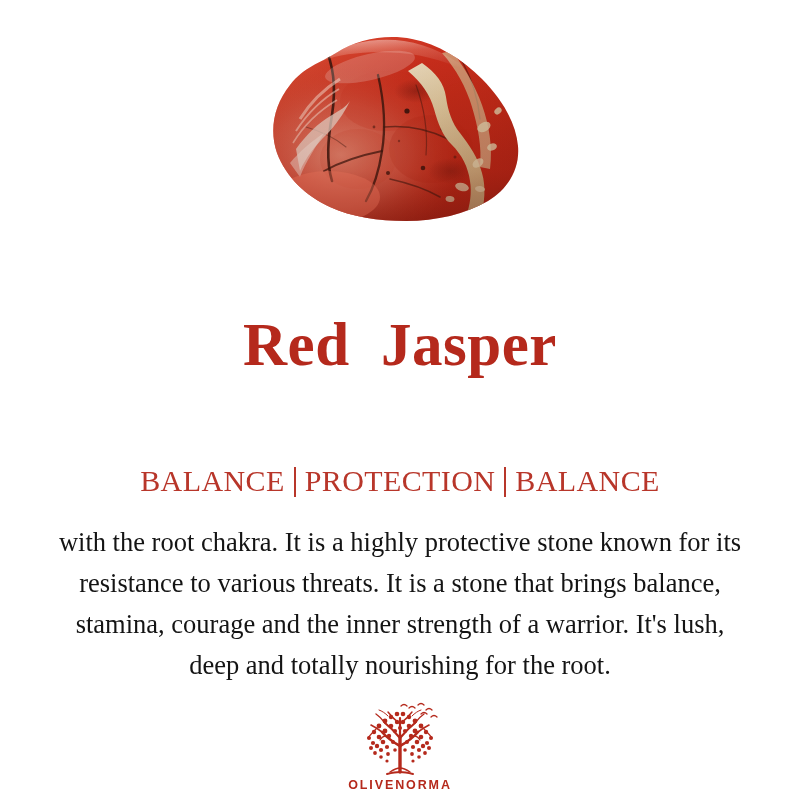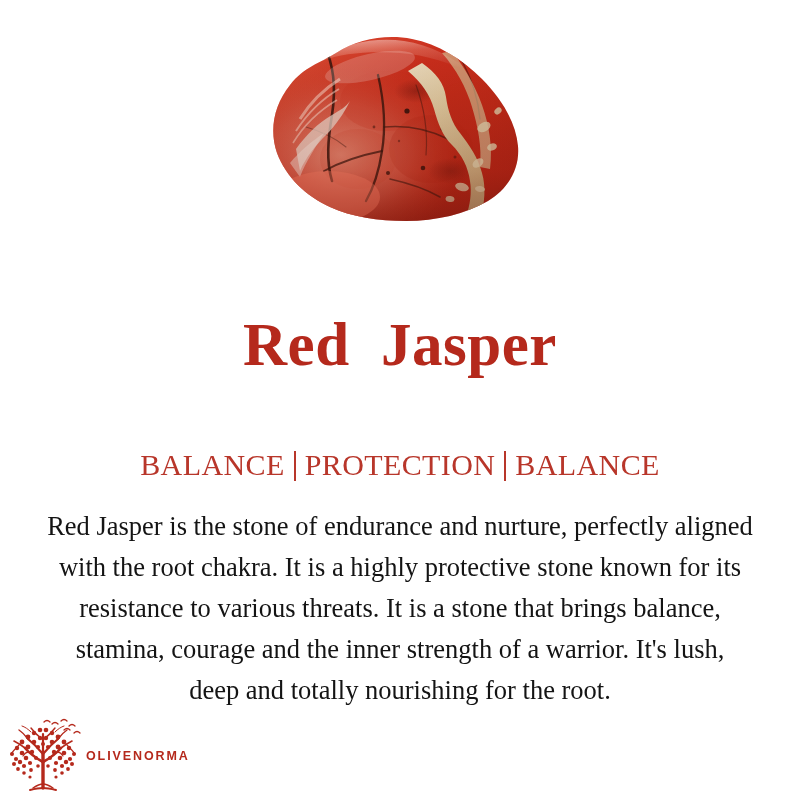--- a/index.html
+++ b/index.html
@@ -47,21 +47,21 @@
     line-height: 1;
     letter-spacing: 0.5px;
     color: #b5291c;
     text-align: center;
     margin-top: 52px;
     white-space: pre;
   }
 
   
   .subtitle {
-    margin-top: 34px;
+    margin-top: 50px;
     font-family: "Liberation Serif", "DejaVu Serif", serif;
     font-weight: normal;
     font-size: 30px;
     line-height: 1;
     color: #b8362a;
     text-align: center;
     display: flex;
     align-items: center;
     justify-content: center;
     white-space: nowrap;
@@ -89,20 +89,21 @@
   }
   .body-text .ln { display: block; white-space: nowrap; }
 
   
   .logo-wrap {
     position: absolute;
     left: 0;
     right: 0;
     bottom: 8px;
     display: flex;
+    flex-direction: column;
     align-items: center;
   }
   .logo-tree { display: block; width: 86px; height: 74px; }
   .logo-word {
     margin-top: 2px;
     font-family: "Liberation Sans", "DejaVu Sans", sans-serif;
     font-weight: bold;
     font-size: 12.5px;
     letter-spacing: 1.9px;
     color: #b5291c;
@@ -241,21 +242,20 @@
 
   <div class="subtitle">
     <span class="word">BALANCE</span>
     <span class="sep"></span>
     <span class="word">PROTECTION</span>
     <span class="sep"></span>
     <span class="word">BALANCE</span>
   </div>
 
   <div class="body-text">
-    <span class="ln">Red Jasper is the stone of endurance and nurture, perfectly aligned</span>
     <span class="ln">with the root chakra. It is a highly protective stone known for its</span>
     <span class="ln">resistance to various threats. It is a stone that brings balance,</span>
     <span class="ln">stamina, courage and the inner strength of a warrior. It's lush,</span>
     <span class="ln">deep and totally nourishing for the root.</span>
   </div>
 
   <div class="logo-wrap">
     <svg class="logo-tree" viewBox="0 0 86 74">
       <g stroke="#b5291c" fill="none" stroke-linecap="round">
 

